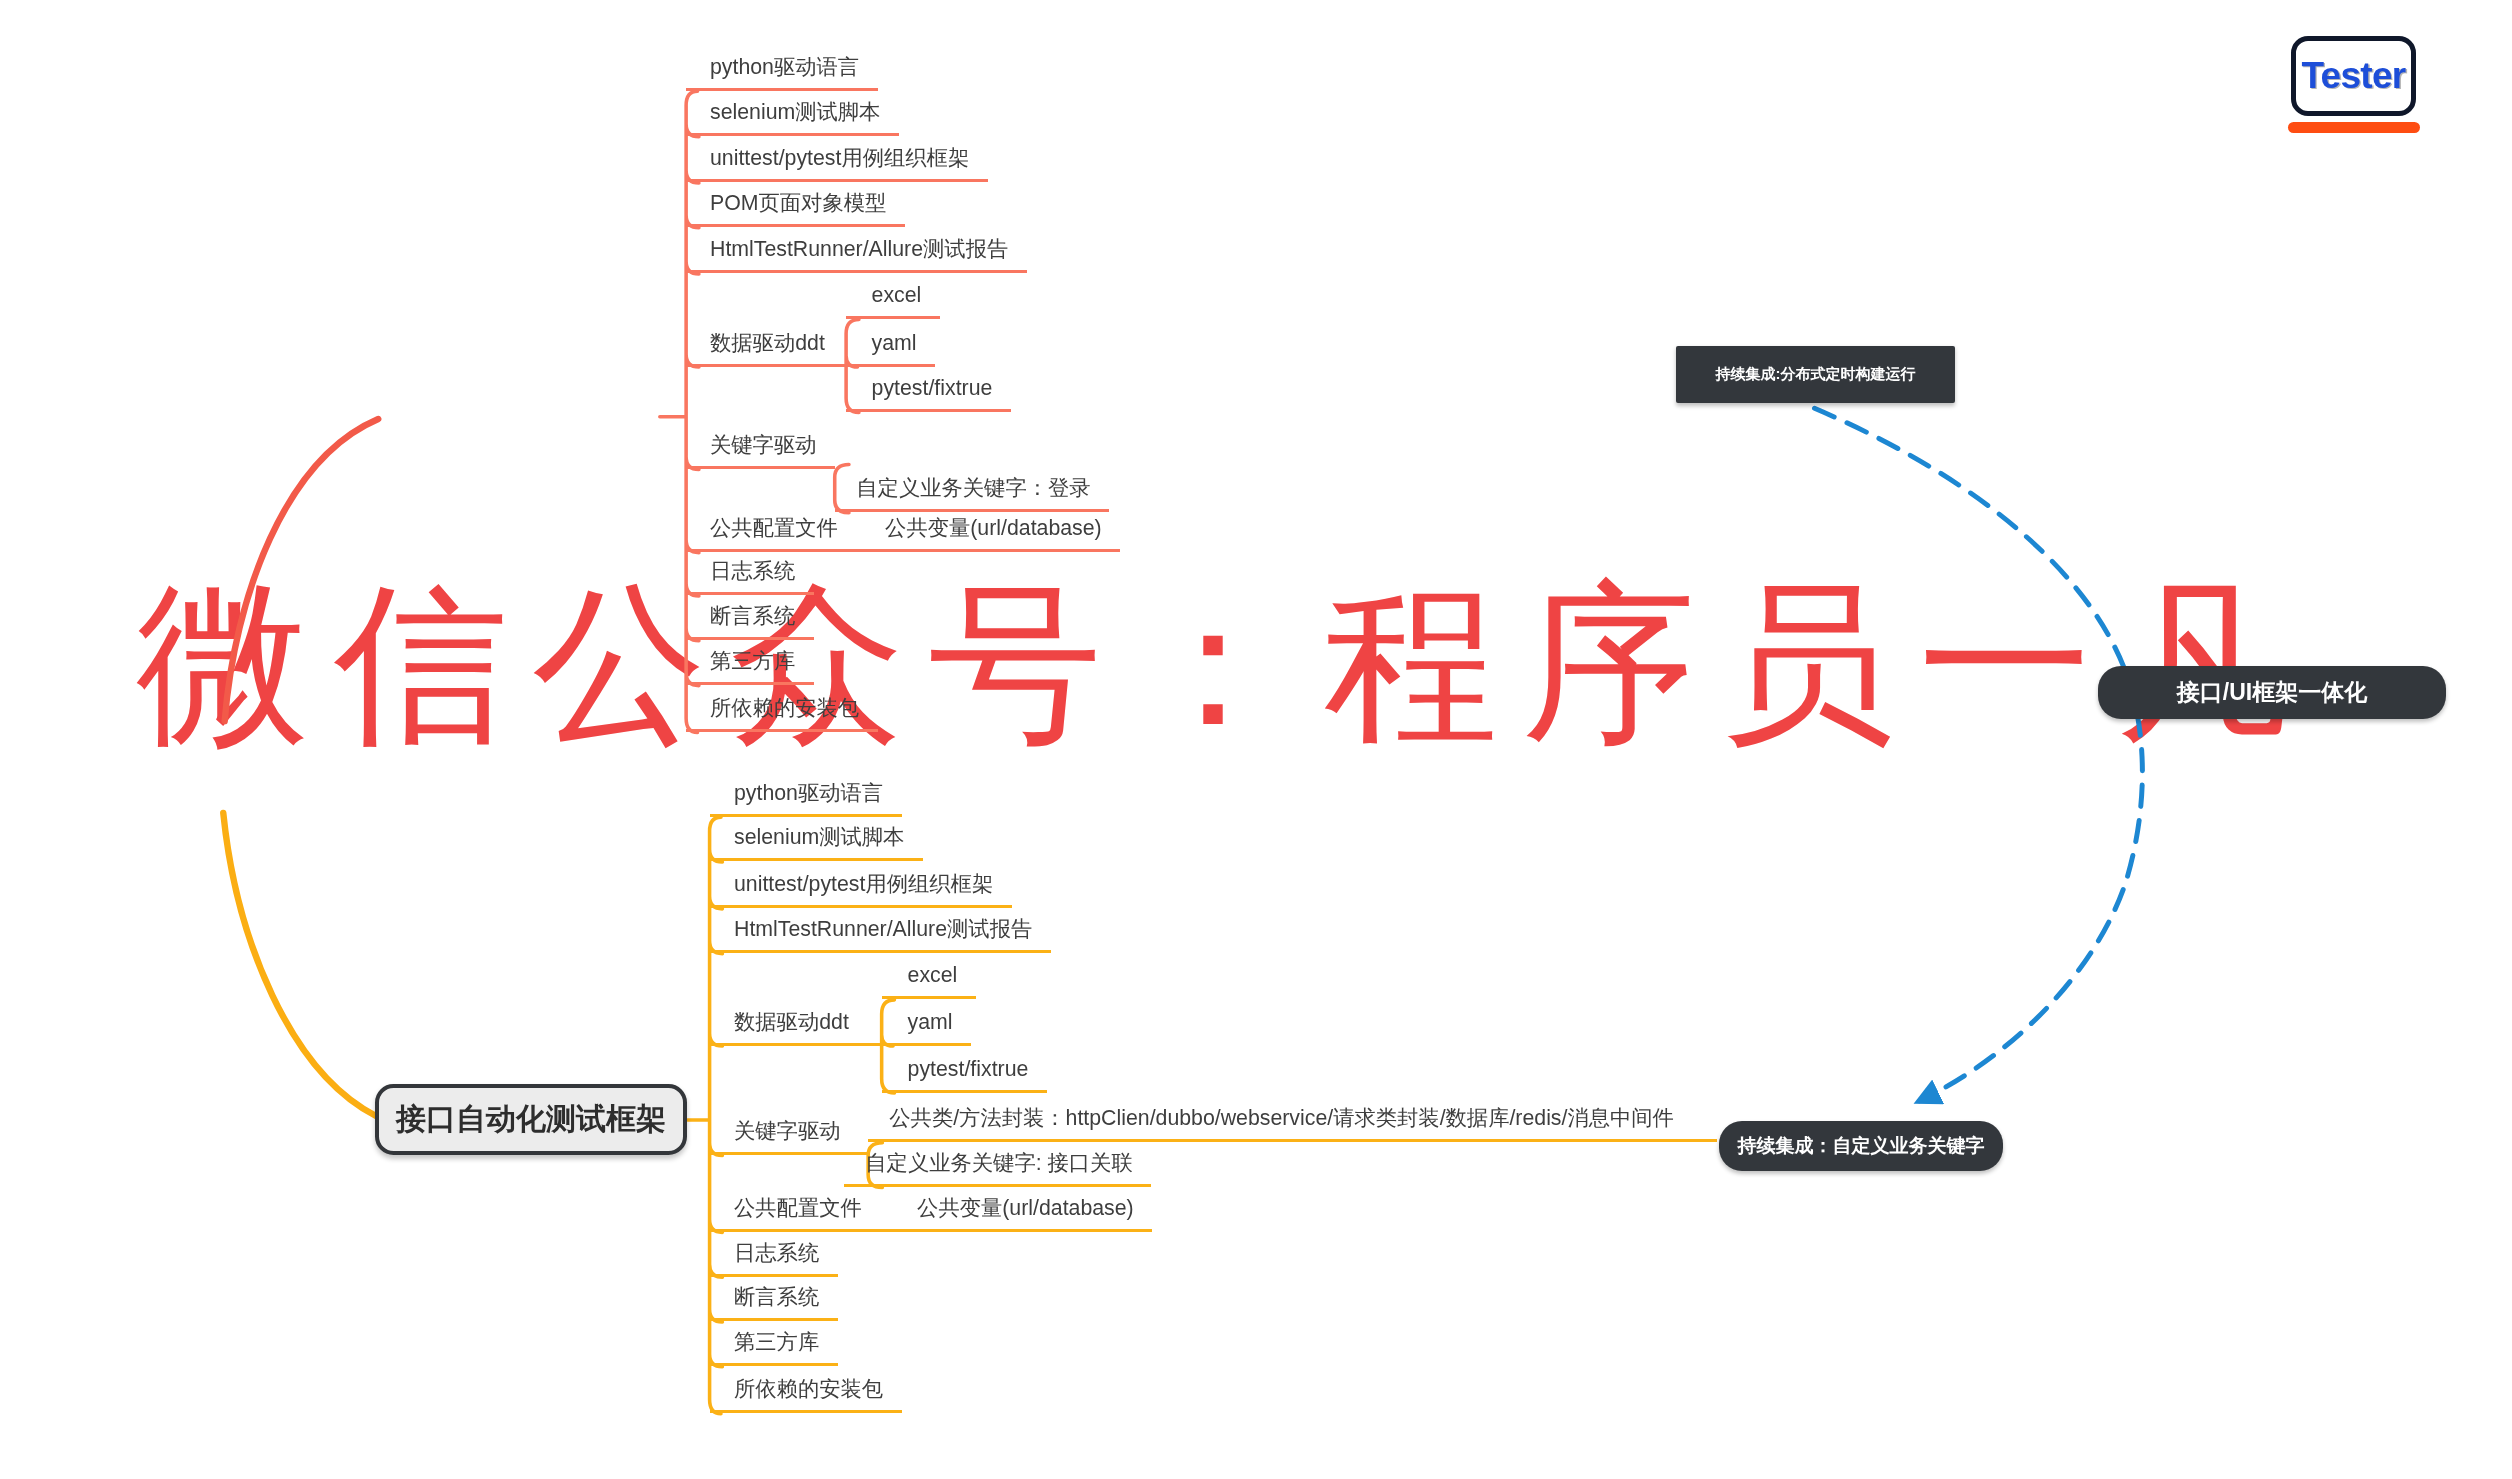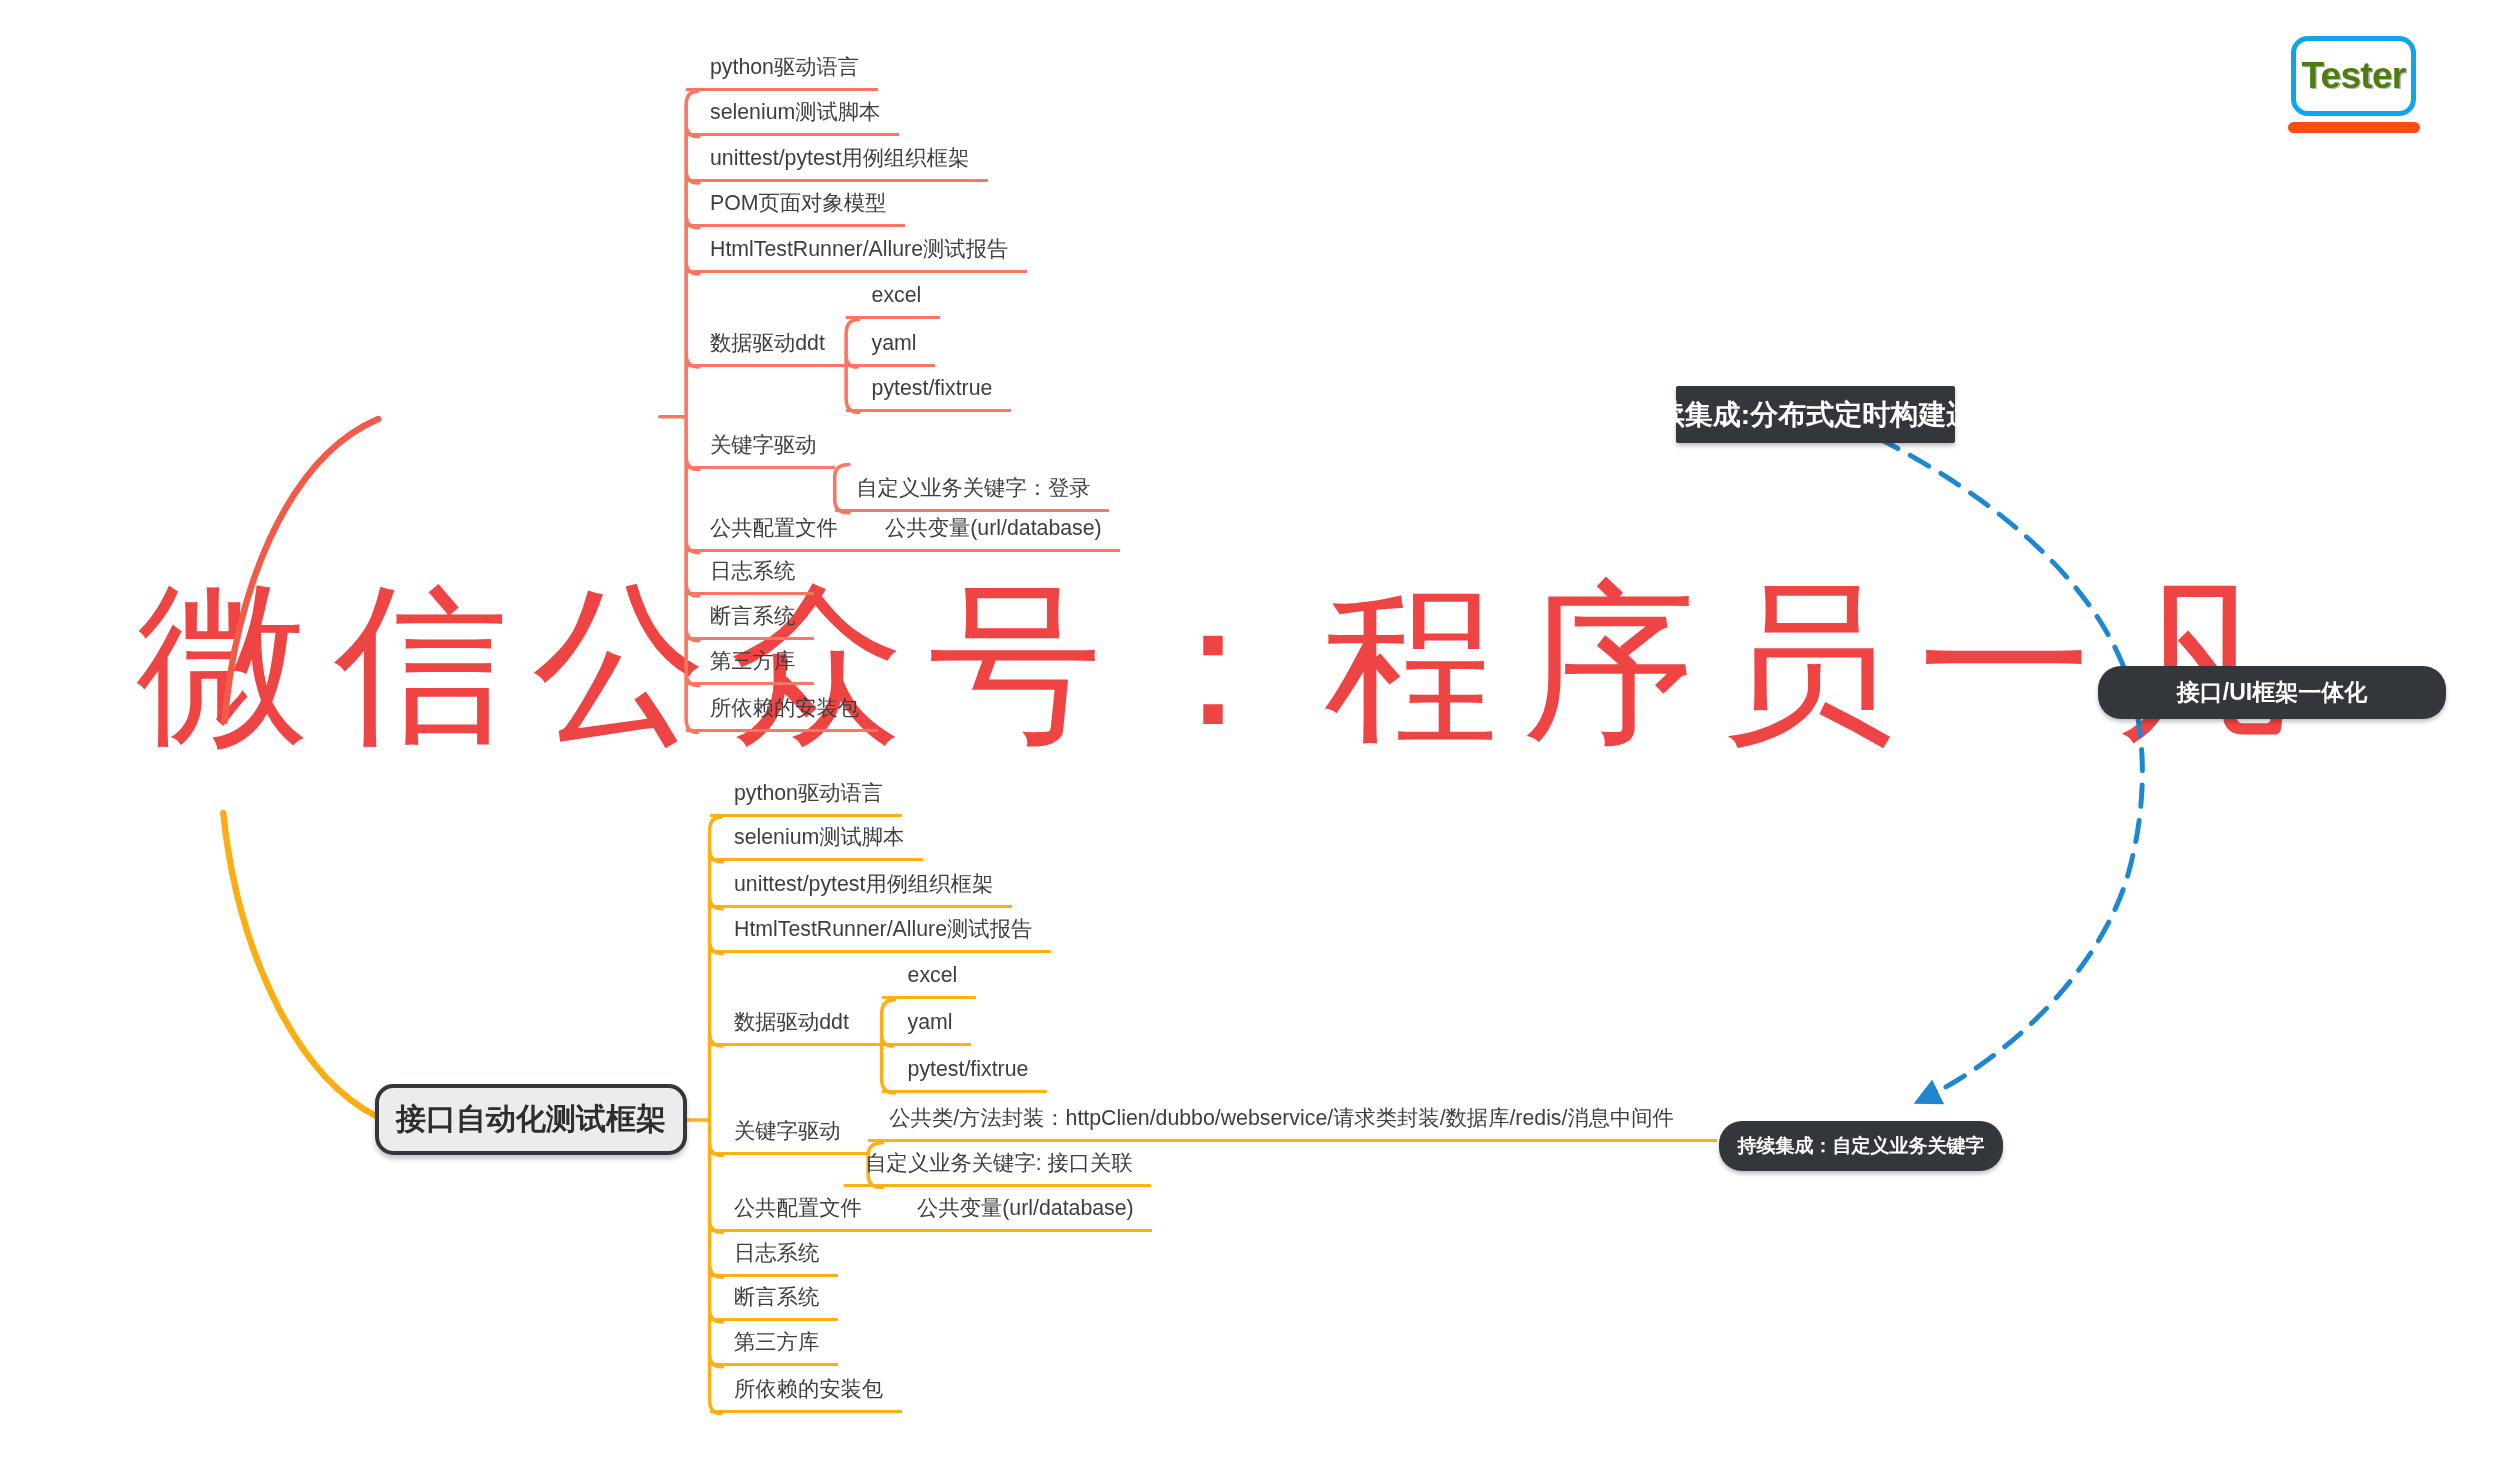--- a/index.html
+++ b/index.html
@@ -47,29 +47,29 @@
     box-shadow:0 4.3px 7.1px rgba(0,0,0,.25);
     text-shadow:1.4px 2.1px 1.4px rgba(0,0,0,.25);
   }
   
   .badge{
     position:absolute;box-sizing:border-box;z-index:4;
     background:#33373c;color:#ffffff;font-weight:bold;white-space:nowrap;
     display:flex;align-items:center;justify-content:center;
     border-radius:23px;box-shadow:0 2.8px 4.3px rgba(0,0,0,.25);
   }
-  .badge.b1{left:1676px;top:346px;width:279px;height:57px;font-size:28px;border-radius:2px;margin-top:40px;}
+  .badge.b1{left:1676px;top:346px;width:279px;height:57px;font-size:15px;border-radius:2px;}
   .badge.b2{left:2098px;top:666px;width:348px;height:53px;font-size:23px;}
   .badge.b3{left:1719px;top:1121px;width:284px;height:50px;font-size:19px;}
   
   .logo-box{
     position:absolute;left:2291px;top:36px;width:125px;height:80px;z-index:3;
-    box-sizing:border-box;background:#ffffff;border:5px solid #0ea5e9;border-radius:17px;
+    box-sizing:border-box;background:#ffffff;border:5px solid #0f172a;border-radius:17px;
     display:flex;align-items:center;justify-content:center;
-    font-weight:bold;font-size:37px;color:#4d7c0f;letter-spacing:-0.7px;
+    font-weight:bold;font-size:37px;color:#1d4ed8;letter-spacing:-0.7px;
     text-shadow:1.4px 1.4px 0 rgba(40,40,40,.35);
   }
   .logo-bar{
     position:absolute;left:2288px;top:122px;width:132px;height:10.7px;z-index:3;
     background:#fe4d12;border-radius:5.7px;
   }
 </style>
 </head>
 <body>
 

